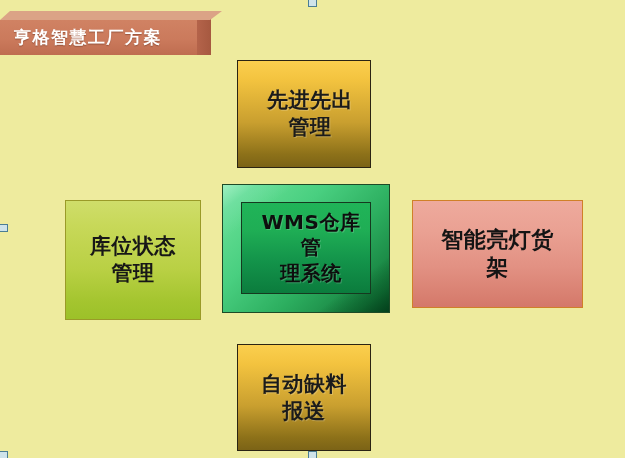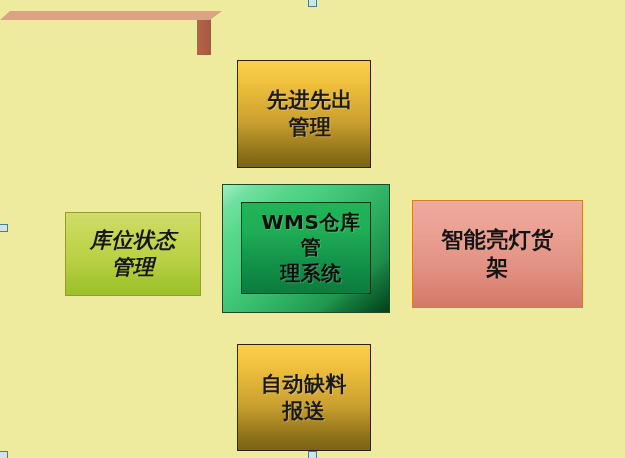--- a/index.html
+++ b/index.html
@@ -168,28 +168,31 @@
 <div id="canvas">
 
   <div class="handle" style="left:308px; top:-1px;"></div>
   <div class="handle" style="left:-1px; top:224px;"></div>
   <div class="handle" style="left:308px; top:451px;"></div>
   <div class="handle" style="left:-1px; top:451px;"></div>
 
   <div id="title-banner">
     <div class="ribbon-side2"></div>
     <div class="ribbon-top"></div>
+    <div class="ribbon-face">
+      <span class="ribbon-text">亨格智慧工厂方案</span>
+    </div>
   </div>
 
   <div class="node gold" style="left:237px; top:60px; width:134px; height:108px;padding-left:12px;">
     <span class="node-label">先进先出
 管理</span>
   </div>
 
-  <div class="node lime" style="left:65px; top:212px; width:136px; height:84px;font-style:italic;">
+  <div class="node lime" style="left:65px; top:200px; width:136px; height:120px;">
     <span class="node-label">库位状态
 管理</span>
   </div>
 
   <div class="node bevel3d" style="left:222px; top:184px; width:168px; height:129px;">
     <div class="bevel-outer"></div>
     <div class="bevel-tl"></div>
     <div class="bevel-br"></div>
     <div class="bevel-inner">
       <span class="node-label">WMS仓库管

